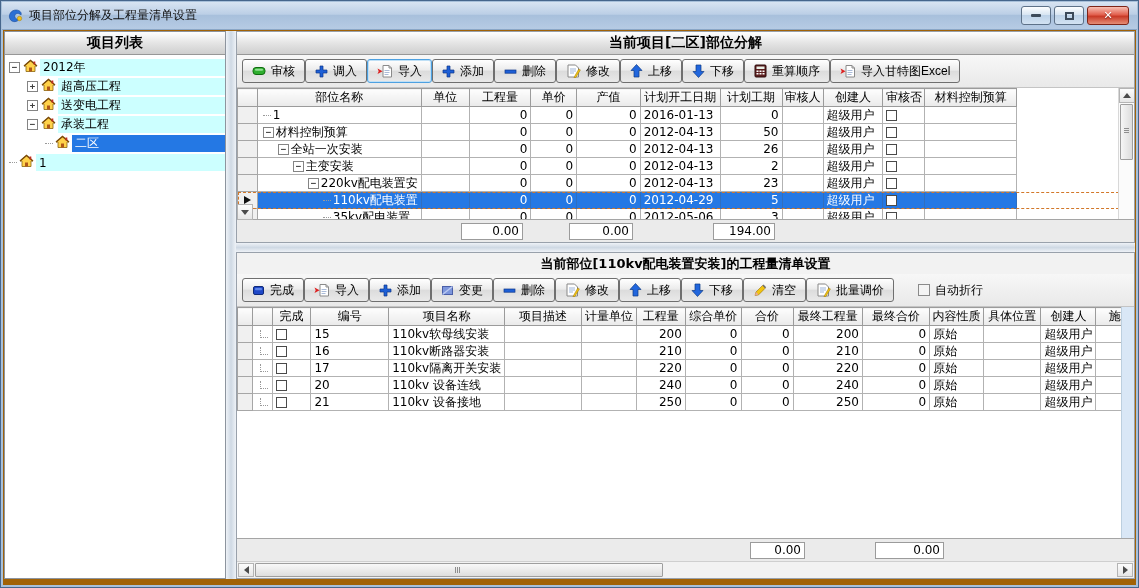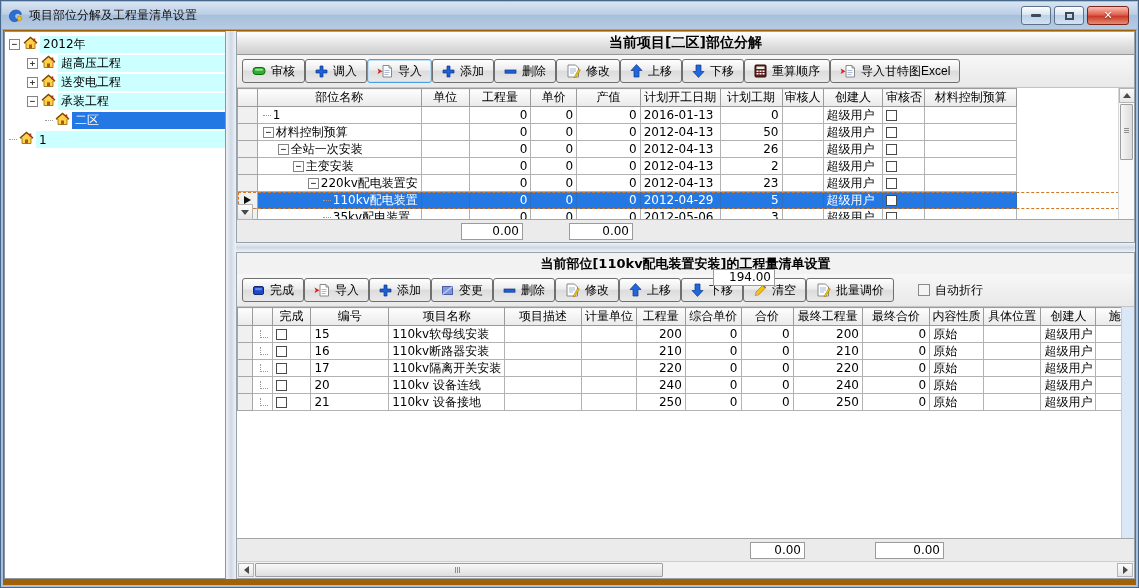--- a/index.html
+++ b/index.html
@@ -131,20 +131,21 @@
         </span>
       <span class="winbtn close">
           <span class="glyph-close">✕</span>
         </span>
     </span>
   </div>
 
   <div class="content">
 
     <div class="left-panel">
+      <div class="panel-header">项目列表</div>
       <div class="tree" id="tree">
           <div class="tree-row">
             <span class="tree-indent" style="width: 4px;"></span>
             <span class="ebox">−</span>
             <span class="house"><svg width="15" height="14">
                 <path d="M1 7 7.5 1.5 14 7h-2v5.5H3V7z" fill="#ffd24a" stroke="#8a6410" stroke-width="0.8"></path>
                 <path d="M1 7 7.5 1.5 14 7" fill="none" stroke="#7a4a08" stroke-width="1.4"></path>
                 <rect x="10.5" y="2.5" width="1.8" height="3" fill="#c03020"></rect>
                 <rect x="6" y="8.5" width="3" height="4" fill="#b05818"></rect>
               </svg></span>
@@ -476,21 +477,21 @@
                 </span>
             </div>
           </div>
         </div>
         <div class="sumrow" id="top-sumrow">
           <div class="sbtn" style="position:absolute; top:-16px; right:0; height:16px;">
               <span class="tri-dn"></span>
             </div>
         <div class="sumbox" style="left: 224px; width: 62px;">0.00</div>
             <div class="sumbox" style="left: 332px; width: 64px;">0.00</div>
-            <div class="sumbox" style="left: 476px; width: 62px; margin-top: 46px;">194.00</div>
+            <div class="sumbox" style="left: 476px; width: 62px;">194.00</div>
           </div>
       </div>
 
       <div class="hsplit"></div>
 
       <div class="bottom-panel">
         <div class="sub-title">当前部位[110kv配电装置安装]的工程量清单设置</div>
         <div class="toolbar" id="bottom-toolbar">
             <button class="tbtn">
               <span class="bicon">

